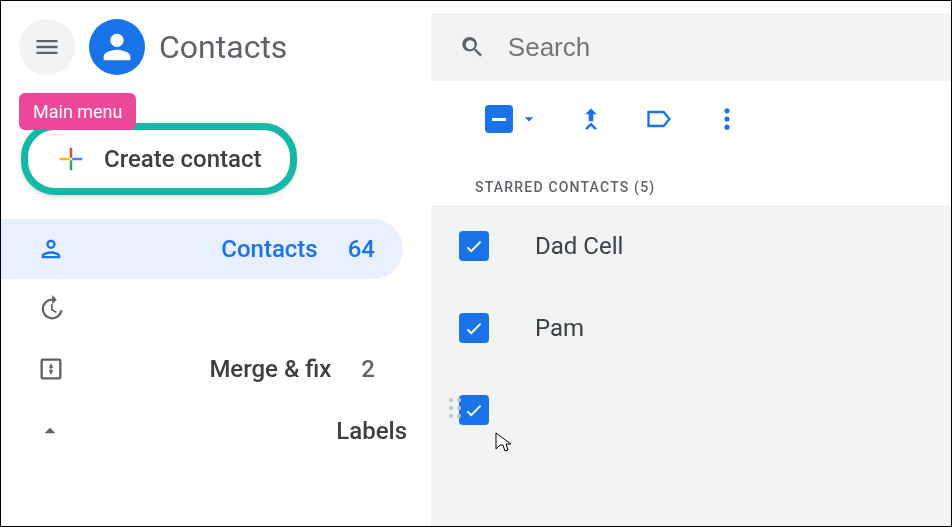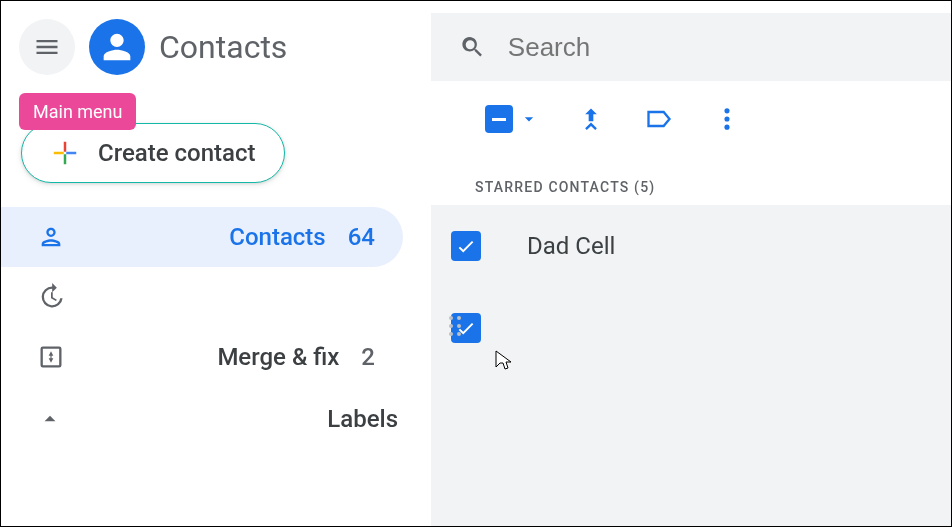--- a/index.html
+++ b/index.html
@@ -42,41 +42,41 @@
       font-size: 18px;
       border-radius: 6px;
       white-space: nowrap;
       z-index: 5;
     }
     .create-btn {
       display: flex; align-items: center;
       gap: 18px;
       padding: 14px 28px;
       margin: 30px 0 24px 20px;
-      border: 1px solid #14b8a6;
+      border: 7px solid #14b8a6;
       border-radius: 34px;
       background: #fff;
       box-shadow: 0 1px 3px rgba(60,64,67,.15), 0 2px 6px rgba(60,64,67,.1);
       cursor: pointer;
       width: fit-content;
     }
     .create-btn span.label { font-size: 24px; color: #3c4043; font-weight: 500; }
     .nav-item {
       display: flex; align-items: center;
       gap: 22px;
       padding: 16px 28px 16px 36px;
       border-radius: 0 32px 32px 0;
       cursor: pointer;
       margin-right: 28px;
     }
     .nav-item.active { background: #e8f0fe; color: #1a73e8; }
     .nav-item.active .nav-label, .nav-item.active .nav-count { color: #1a73e8; }
     .nav-label { font-size: 24px; color: #3c4043; font-weight: 500; flex: 1; white-space: nowrap; overflow: hidden; text-overflow: ellipsis; }
-    .nav-count { font-size: 24px; color: #5f6368; font-weight: 500; }
-    .labels-row { display: flex; align-items: center; gap: 22px; padding: 18px 33px 16px 36px; cursor: pointer; }
+    .nav-count { font-size: 24px; color: #5f6368; font-weight: 500; margin-left: 8px; }
+    .labels-row { display: flex; align-items: center; gap: 22px; padding: 18px 24px 16px 36px; cursor: pointer; }
     .labels-row .nav-label { font-size: 24px; color: #3c4043; font-weight: 500; }
 
     .main { flex: 1; display: flex; flex-direction: column; }
     .search-bar {
       background: #f1f3f4;
       margin: 12px 0 0 0;
       height: 68px;
       display: flex; align-items: center;
       padding: 0 28px;
       gap: 22px;
@@ -105,21 +105,21 @@
     .section-header {
       padding: 24px 28px 10px 44px;
       font-size: 14px;
       letter-spacing: 1.2px;
       color: #5f6368;
       font-weight: 500;
     }
     .contact-list { background: #f1f3f4; flex: 1; }
     .contact-row {
       display: flex; align-items: center;
-      padding: 26px 28px 26px 20px;
+      padding: 26px 28px 26px 28px;
       gap: 26px;
       position: relative;
     }
     .drag-handle {
       position: absolute; left: 16px;
       color: #bdc1c6;
       cursor: grab;
     }
     .checkbox {
       width: 30px; height: 30px;
@@ -225,20 +225,28 @@
     <div class="section-header">STARRED CONTACTS (5)</div>
 
     <div class="contact-list">
       <div class="contact-row">
         <div class="checkbox">
           <svg width="22" height="22" viewBox="0 0 24 24">
               <path fill="#fff" d="M9 16.2l-3.5-3.5L4 14.2 9 19l11-11-1.5-1.5z"></path>
             </svg>
         </div>
         <span class="contact-name">Dad Cell</span>
+      </div>
+      <div class="contact-row">
+        <div class="checkbox">
+          <svg width="22" height="22" viewBox="0 0 24 24">
+              <path fill="#fff" d="M9 16.2l-3.5-3.5L4 14.2 9 19l11-11-1.5-1.5z"></path>
+            </svg>
+        </div>
+        <span class="contact-name">Pam</span>
       </div>
       <div class="contact-row">
         <span class="drag-handle">
           <svg width="16" height="24" viewBox="0 0 16 24">
               <g fill="#bdc1c6">
                 <circle cx="4" cy="4" r="2"></circle>
                 <circle cx="12" cy="4" r="2"></circle>
                 <circle cx="4" cy="12" r="2"></circle>
                 <circle cx="12" cy="12" r="2"></circle>
                 <circle cx="4" cy="20" r="2"></circle>

